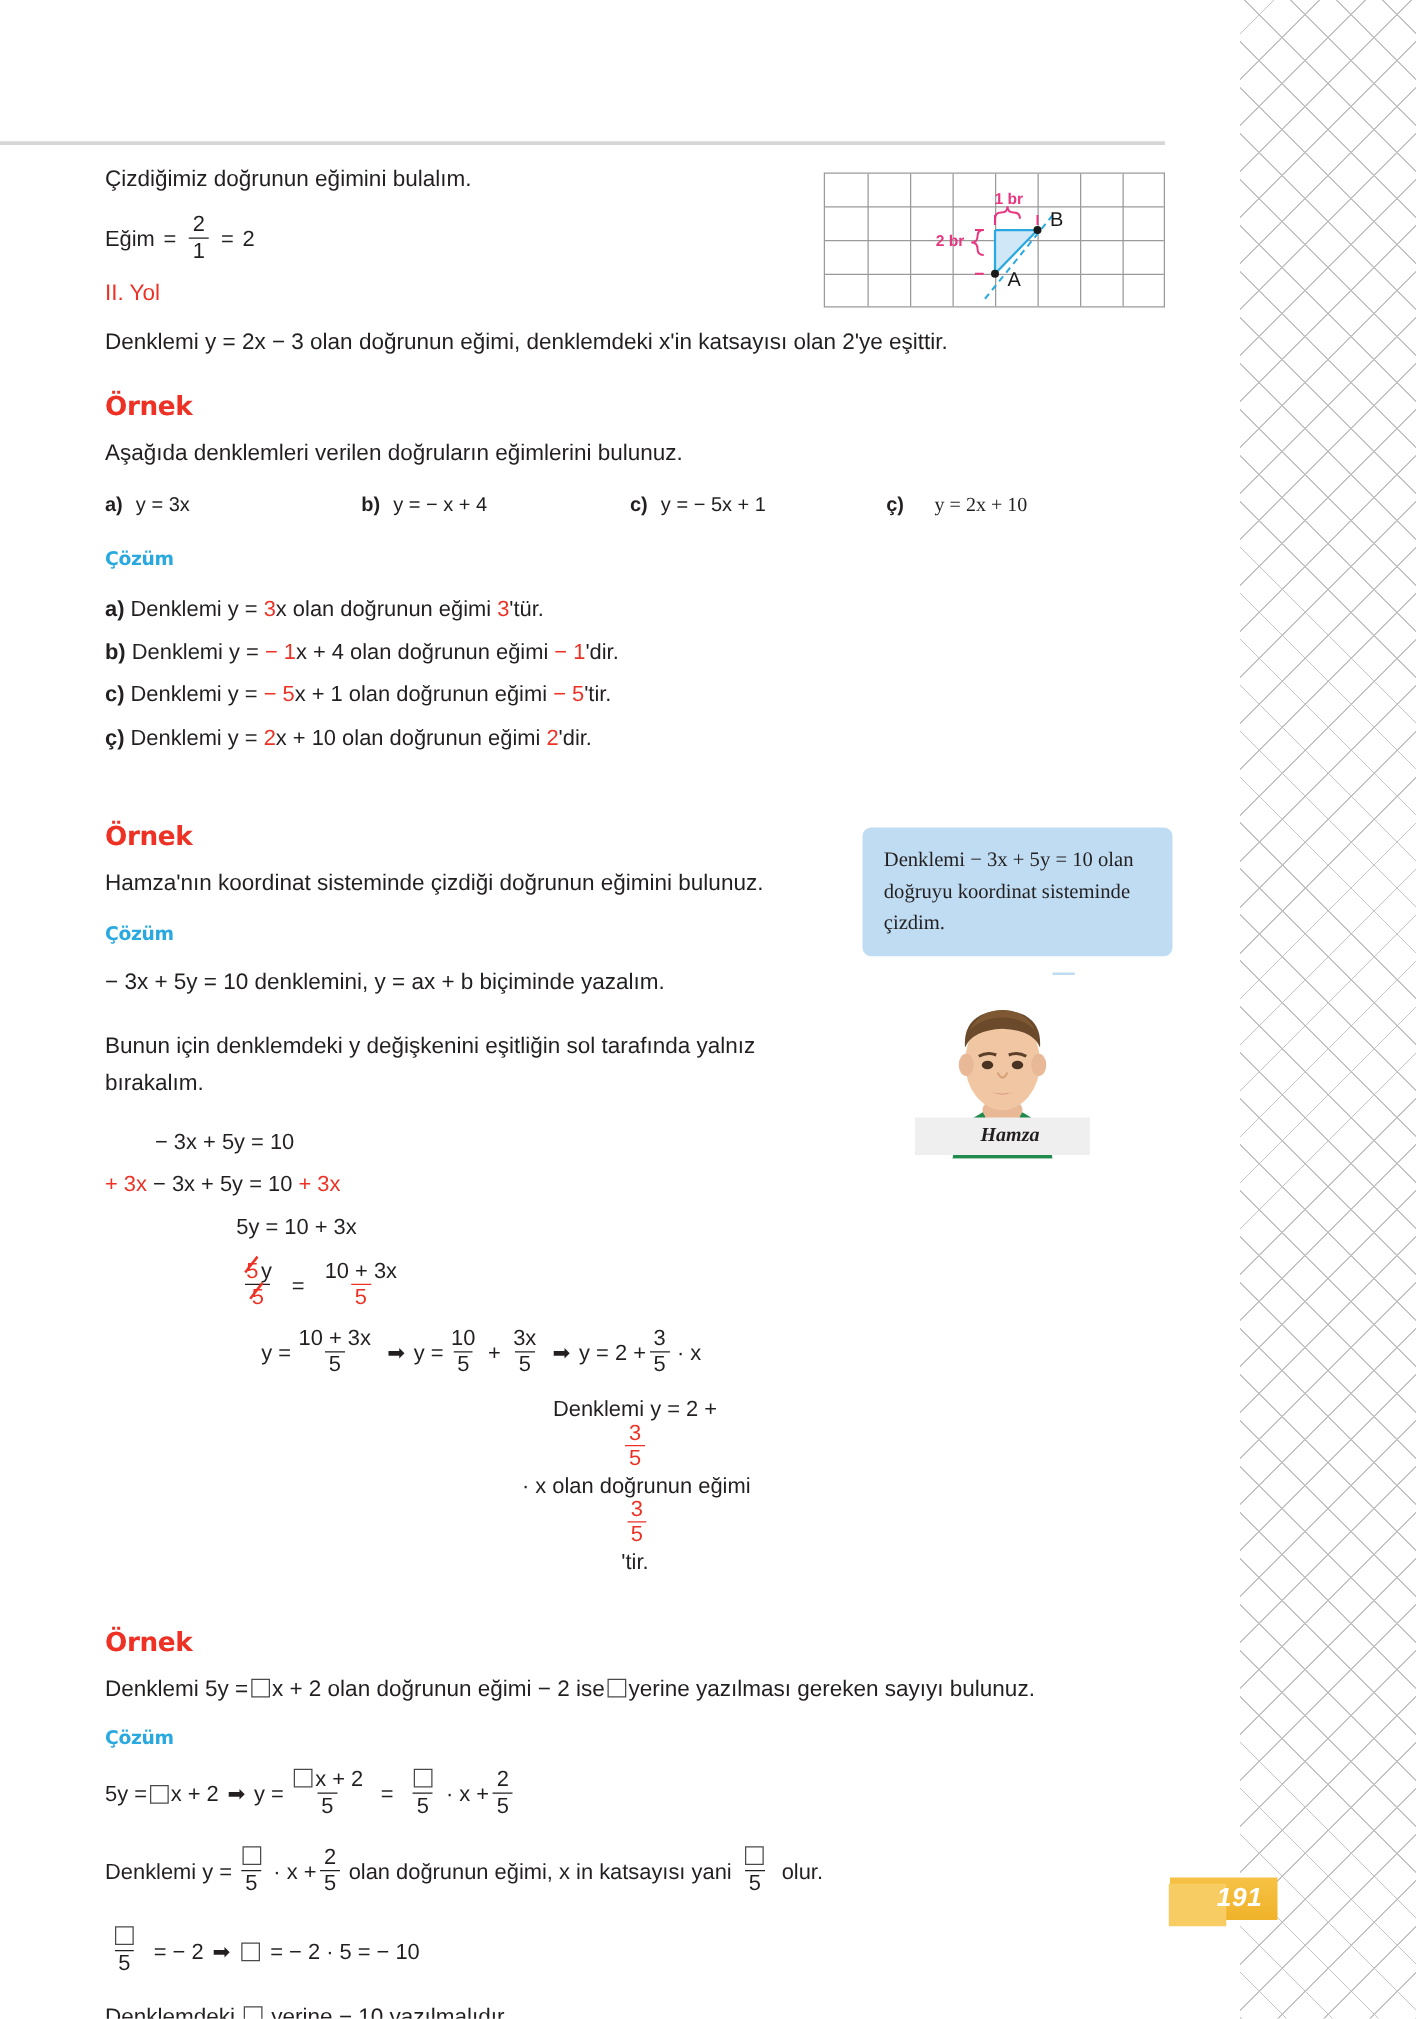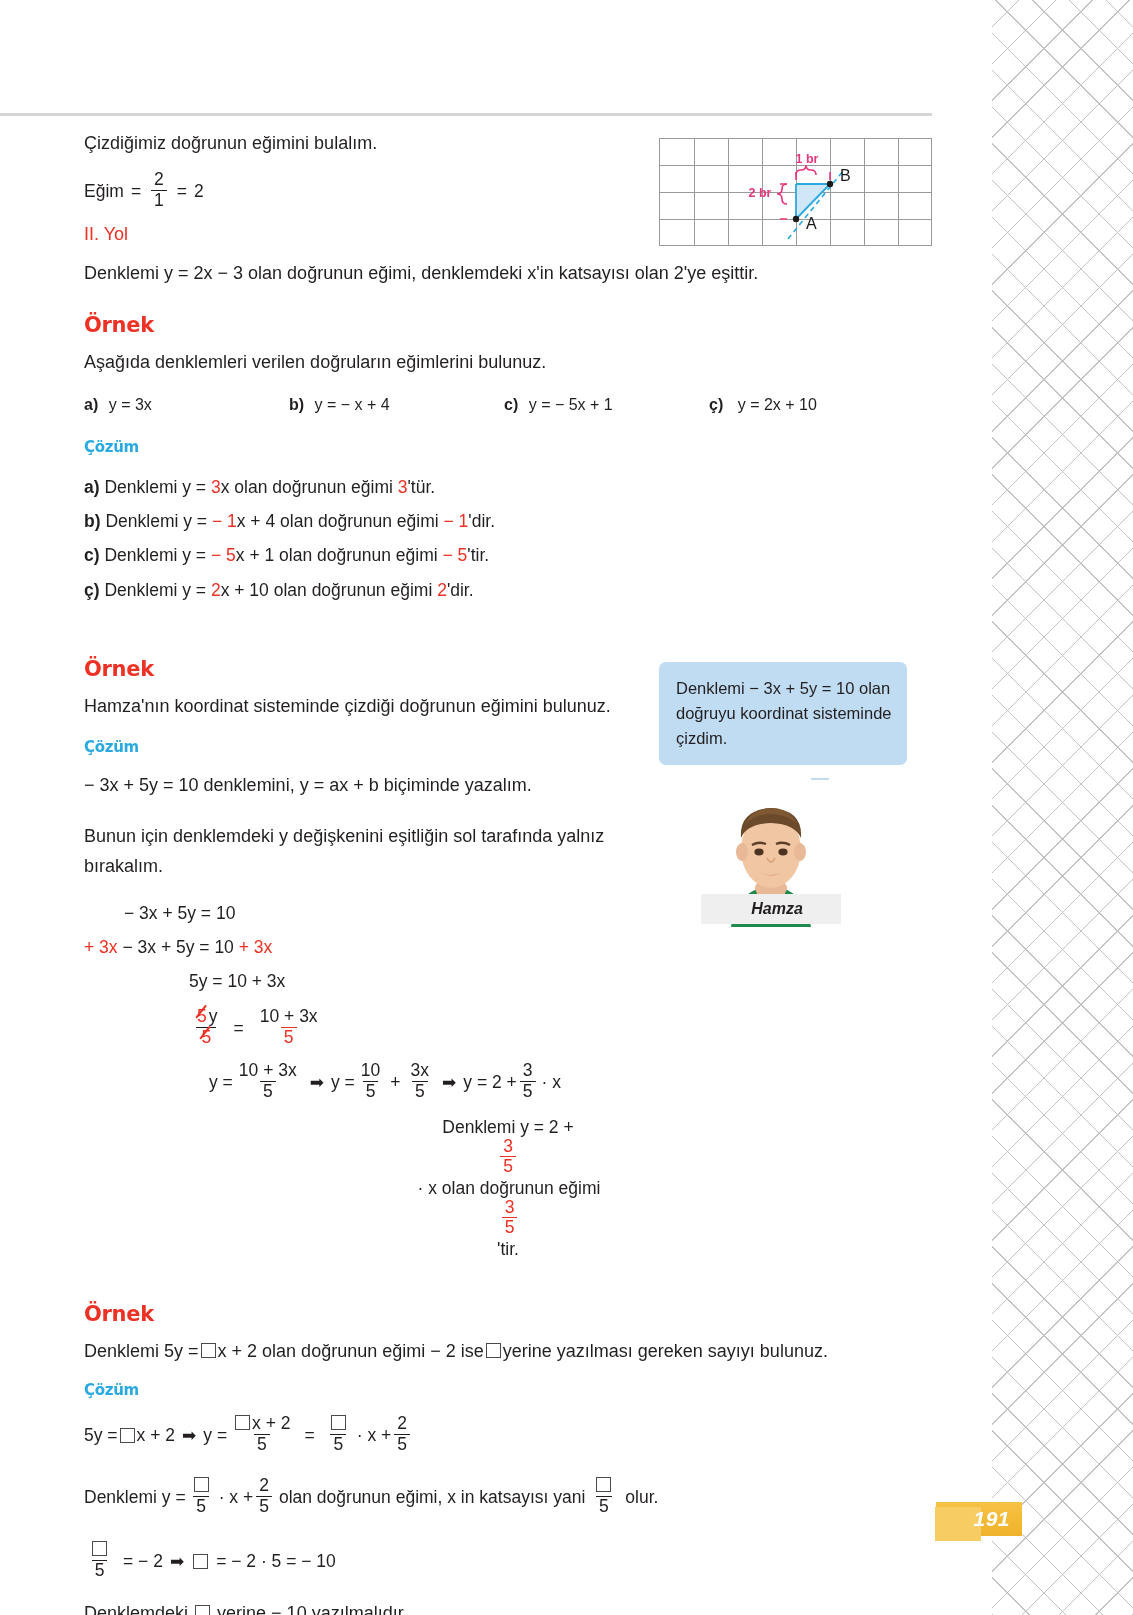--- a/index.html
+++ b/index.html
@@ -88,21 +88,21 @@
     border: 1px solid #9a9a9a;
   }
   #grid-figure .gline-v, #grid-figure .gline-h {
     position: absolute; background: #9a9a9a;
   }
   #grid-figure .gline-v { width: 1px; top: 0; bottom: 0; }
   #grid-figure .gline-h { height: 1px; left: 0; right: 0; }
   #grid-figure svg { position: absolute; left: 0; top: 0; }
 
   
-  #hamza-block { position: absolute; left: 659px; top: 662px; width: 250px; }
+  #hamza-block { position: absolute; left: 690px; top: 662px; width: 250px; font-family: Liberation Serif, serif; }
   #bubble {
     position: relative; background: #bfdcf2; border-radius: 7px;
     padding: 14px 15px 15px 17px; width: 248px;
     font-size: 16.5px; line-height: 1.5; color: #231f20;
   }
   #bubble-tail {
     position: absolute; left: 152px; top: 116px; width: 0; height: 0;
     border-left: 18px solid #bfdcf2;
     border-bottom: 92px solid transparent;
   }
@@ -215,21 +215,21 @@
     <div style="width:215px;">
       <span class="lbl">b)</span>
       <span style="margin-left:6px;">y = − x + 4</span>
     </div>
     <div style="width:205px;">
       <span class="lbl">c)</span>
       <span style="margin-left:6px;">y = − 5x + 1</span>
     </div>
     <div>
       <span class="lbl">ç)</span>
-      <span style="margin-left:10px;">y = 2x + 10</span>
+      <span style="margin-left:20px;font-family:Liberation Serif, serif;">y = 2x + 10</span>
     </div>
   </div>
 
   <p class="heading-cozum" style="margin-bottom:14px;">Çözüm</p>
 
   <div class="rowline">
     <span class="lbl">a)</span>
     <span>Denklemi y = </span><span class="red">3</span><span>x olan doğrunun eğimi </span><span class="red">3</span><span>'tür.</span>
   </div>
   <div class="rowline">

